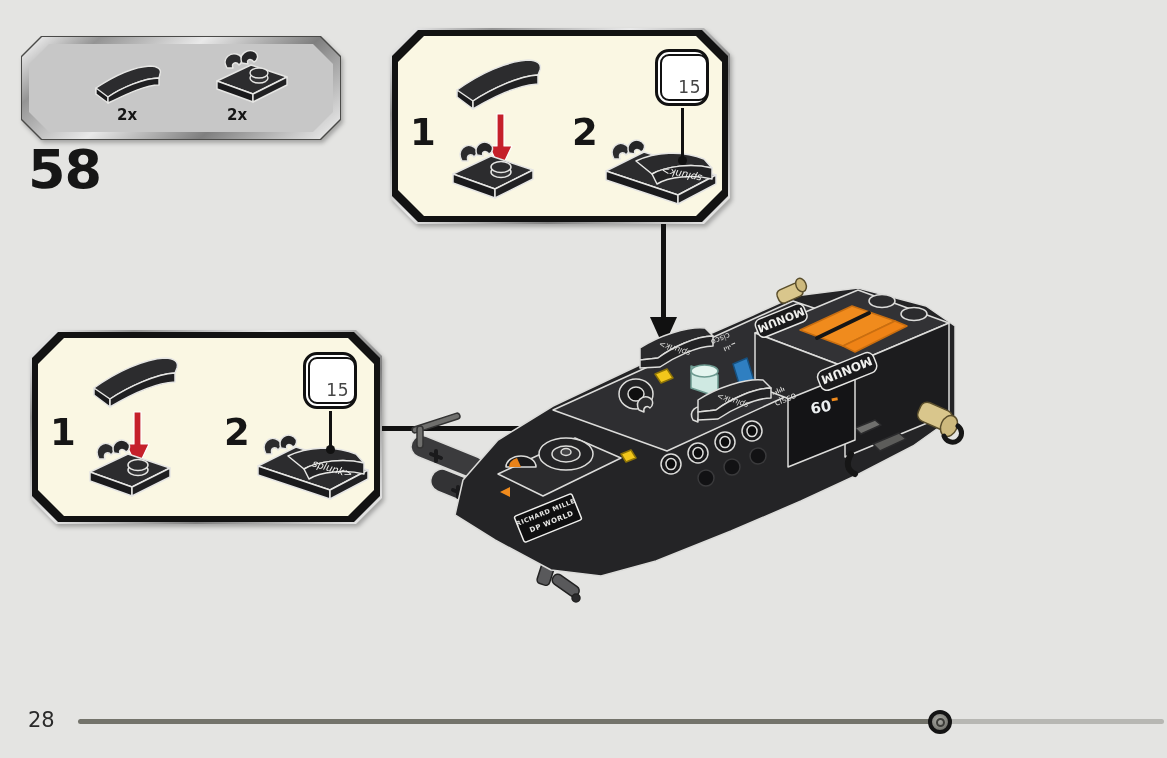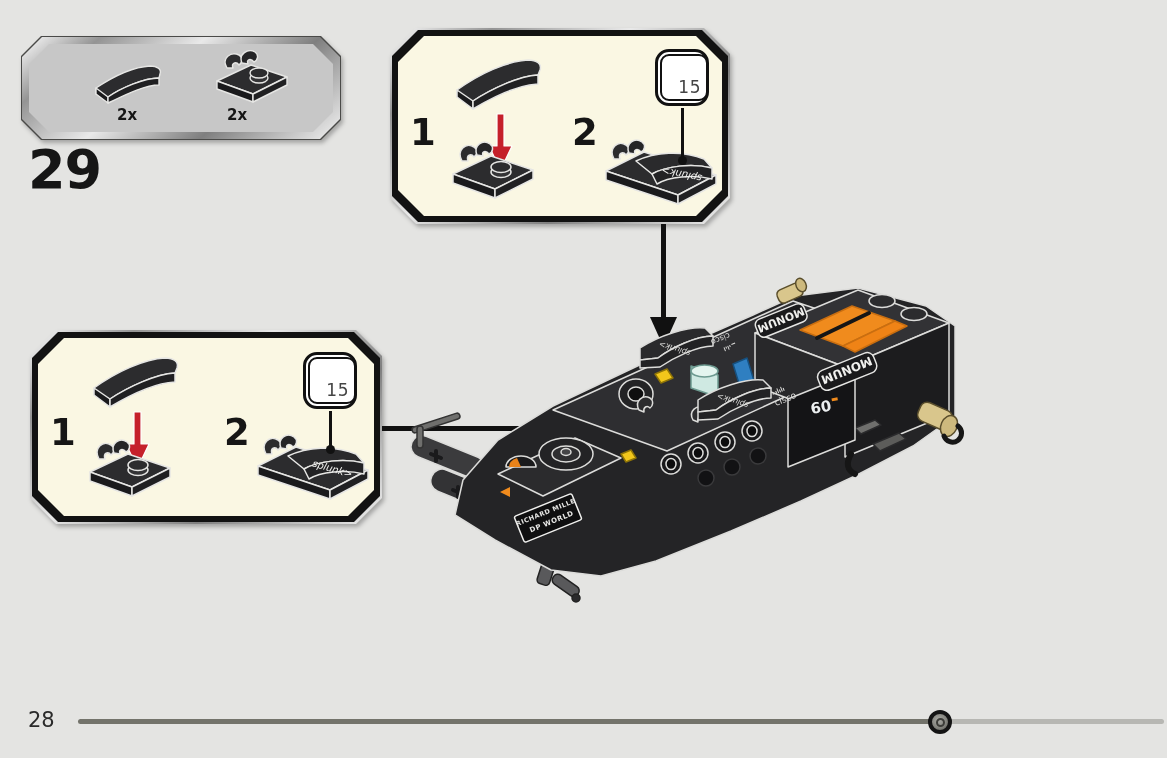--- a/index.html
+++ b/index.html
@@ -91,21 +91,21 @@
       <path d="M40,23 L60,23 L60,28 L40,28 Z" fill="#252527" stroke="none"></path>
       <ellipse cx="50" cy="28" rx="9" ry="5" fill="#343436"></ellipse>
       <ellipse cx="50" cy="23" rx="9" ry="5" fill="#2c2c2e"></ellipse>
       <path d="M18,18 C12,8 22,1 30,5 C34,7 34,12 30,15 C27,11 22,13 24,18 Z" fill="#2c2c2e"></path>
       <path d="M33,13 C29,4 39,-2 46,2 C50,5 49,10 45,12 C42,8 37,9 39,14 Z" fill="#252527"></path>
     </g>
   </svg>
   <div class="abs count-label" style="left:206px; top:70px;">2x</div>
 </div>
 
-<div class="abs step-big" style="left:28px; top:138px;">29</div>
+<div class="abs step-big" style="left:28px; top:138px;">58</div>
 
 <div class="octo shadowed" style="left:390px; top:28px; width:340px; height:196px;">
   <div class="layer metal cut26" style="inset:0;"></div>
   <div class="layer blackframe cut26" style="inset:2px;"></div>
   <div class="layer creamfill cut26" style="inset:8px;"></div>
 
   <div class="abs num" style="left:20px; top:86px;">1</div>
   <div class="abs num" style="left:182px; top:86px;">2</div>
 
   <svg class="layer" style="left:55px; top:20px;" width="125" height="170" viewBox="0 0 125 170">

